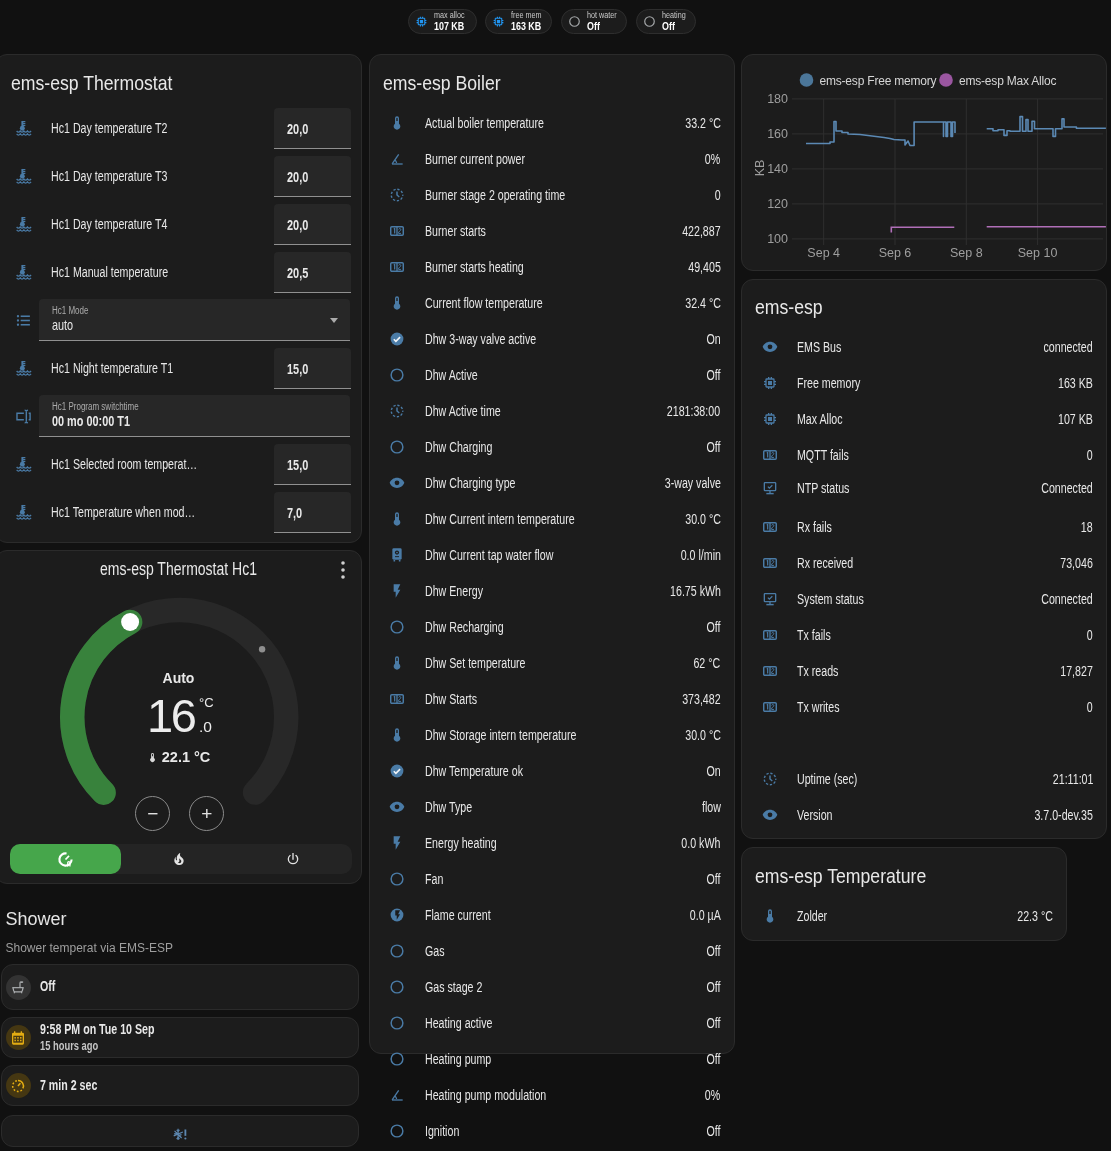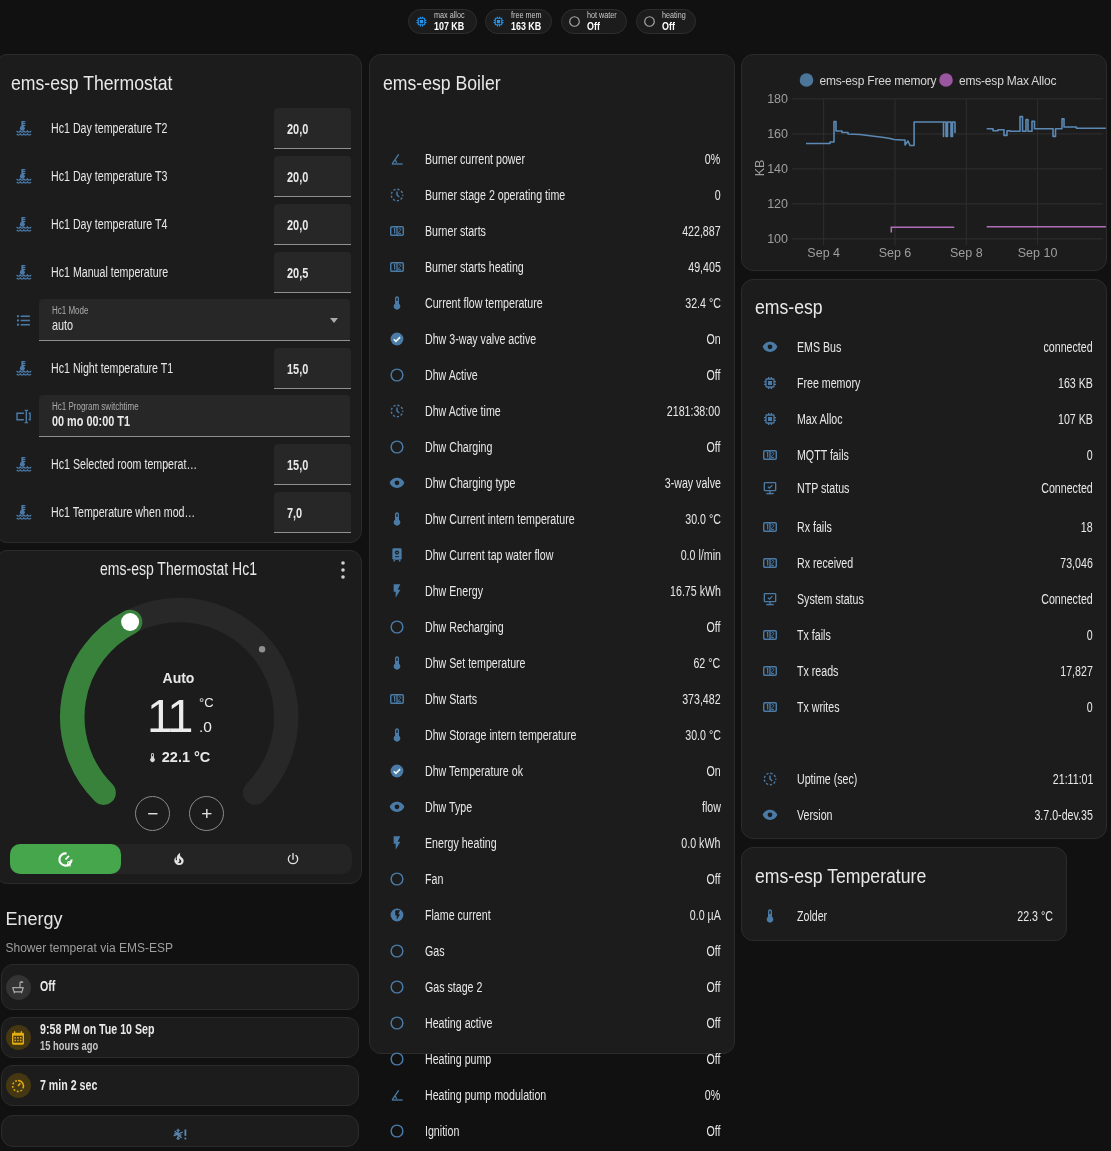--- a/index.html
+++ b/index.html
@@ -346,21 +346,21 @@
         <circle cx="2" cy="9" r="1.8" fill="#d0d0d0"></circle>
         <circle cx="2" cy="16" r="1.8" fill="#d0d0d0"></circle>
       </svg></div>
 <svg width="367" height="334" style="position:absolute;top:0;left:0">
       <path d="M107.6 241.7A107 107 0 1 1 259.1 241.5" fill="none" stroke="#282828" stroke-width="24.5" stroke-linecap="round"></path>
       <path d="M107.6 241.7A107 107 0 0 1 134.1 71.0" fill="none" stroke="#38823c" stroke-width="24.5" stroke-linecap="round"></path>
       <circle cx="134.1" cy="71.0" r="9" fill="#ffffff"></circle>
       <circle cx="266.1" cy="98.2" r="3.2" fill="#8f8f8f"></circle>
     </svg>
 <div style="position:absolute;top:119px;left:0;right:0;text-align:center;font-size:14px;font-weight:bold;color:#e8e8e8">Auto</div>
-<div style="position:absolute;top:137px;left:151px;font-size:47px;color:#ececec;letter-spacing:-2.5px">11</div>
+<div style="position:absolute;top:137px;left:151px;font-size:47px;color:#ececec;letter-spacing:-2.5px">16</div>
 <div style="position:absolute;top:144px;left:203px;font-size:13px;color:#ececec">°C</div>
 <div style="position:absolute;top:167px;left:203px;font-size:15.5px;color:#ececec">.0</div>
 <div style="position:absolute;top:198px;left:0;right:0;text-align:center;font-size:14.5px;font-weight:bold;color:#e8e8e8"><svg width="11" height="13" viewBox="0 0 24 24" style="vertical-align:-2px">
         <path fill="#d8d8d8" d="M15 13V5a3 3 0 0 0-6 0v8a5 5 0 1 0 6 0m-4-8a1 1 0 0 1 2 0v4h-2Z"></path>
       </svg> 22.1 °C</div>
 <div style="position:absolute;left:139.3px;top:244.5px;width:35px;height:35px;border:1px solid #8a8a8a;border-radius:50%;color:#e0e0e0;font-size:19px;text-align:center;line-height:33px">−</div>
 <div style="position:absolute;left:193.2px;top:244.5px;width:35px;height:35px;border:1px solid #8a8a8a;border-radius:50%;color:#e0e0e0;font-size:19px;text-align:center;line-height:33px">+</div>
 <div style="position:absolute;left:14px;top:293px;width:342px;height:30px;background:#242424;border-radius:10px"></div>
 <div style="position:absolute;left:14px;top:293px;width:111px;height:30px;background:#46a64b;border-radius:10px;display:flex;align-items:center;justify-content:center">
       <svg class="i" style="width:17px;height:17px;" viewBox="0 0 24 24">
@@ -371,21 +371,21 @@
         <path d="M15.1 22V16.6a1.6 1.6 0 0 1 3.2 0V22M15.1 19.5h3.2" stroke="#ffffff" stroke-width="1.7" fill="none"></path>
       </svg>
     </div>
 <div style="position:absolute;left:174.5px;top:300px"><svg class="i" style="width:16px;height:16px;" viewBox="0 0 24 24">
         <path fill="#e3e3e3" d="M17.66 11.2c-.23-.3-.51-.56-.77-.82-.67-.6-1.43-1.03-2.07-1.66C13.33 7.26 13 4.85 13.95 3c-.95.23-1.78.75-2.49 1.32-2.59 2.08-3.61 5.75-2.39 8.9.04.1.08.2.08.33 0 .22-.15.42-.35.5-.23.1-.47.04-.66-.12a.58.58 0 0 1-.14-.17c-1.13-1.43-1.31-3.48-.55-5.12C5.78 10 4.87 12.3 5 14.47c.06.5.12 1 .29 1.5.14.6.41 1.2.71 1.73 1.08 1.73 2.95 2.97 4.96 3.22 2.14.27 4.43-.12 6.07-1.6 1.83-1.66 2.47-4.32 1.53-6.6l-.13-.26c-.21-.46-.77-1.26-.77-1.26m-3.16 6.3c-.28.24-.74.5-1.1.6-1.12.4-2.24-.16-2.9-.82 1.19-.28 1.9-1.16 2.11-2.05.17-.8-.15-1.46-.28-2.23-.12-.74-.1-1.37.17-2.06.19.38.39.76.63 1.06.77 1 1.98 1.44 2.24 2.8.04.14.06.28.06.43.03.82-.33 1.72-.93 2.27Z"></path>
       </svg></div>
 <div style="position:absolute;left:288.5px;top:300px"><svg class="i" style="width:16px;height:16px;" viewBox="0 0 24 24">
         <path fill="#e3e3e3" d="M16.56 5.44l-1.45 1.45A5.97 5.97 0 0 1 18 12a6 6 0 0 1-12 0c0-2.17 1.16-4.06 2.88-5.12L7.44 5.44A7.96 7.96 0 0 0 4 12a8 8 0 0 0 16 0c0-2.72-1.36-5.12-3.44-6.56M13 3h-2v10h2Z"></path>
       </svg></div>
 </div>
-<div style="position:absolute;left:5.5px;top:908.5px;font-size:18px;color:#e4e4e4">Energy</div>
+<div style="position:absolute;left:5.5px;top:908.5px;font-size:18px;color:#e4e4e4">Shower</div>
 <div style="position:absolute;left:5.5px;top:941px;font-size:12px;color:#9e9e9e">Shower temperat via EMS-ESP</div>
 <div class="tile" style="top:964px;height:46px">
     <div class="tic" style="background:#333333">
       <svg class="i" style="width:16px;height:16px;" viewBox="0 0 24 24">
         <g stroke="#aaadaf" stroke-width="1.8" fill="none">
           <path d="M3.5 13h17"></path>
           <path d="M4.5 13l.8 4.2a2.6 2.6 0 0 0 2.6 2.1h8.2a2.6 2.6 0 0 0 2.6-2.1l.8-4.2"></path>
           <path d="M7 19.5 6 21.3M17 19.5l1 1.8"></path>
           <path d="M15 13V6.2a1.7 1.7 0 0 1 3.4-.3"></path>
           <path d="M16.7 5.2l3-1"></path>
@@ -435,20 +435,27 @@
         <g stroke="#5d87b0" stroke-width="1.7" fill="none">
           <path d="M10 2.5v16M5 5.5l10 10M3.8 12.6l13-5.5"></path>
           <path d="M8 4l2 2 2-2M8 17l2-2 2 2M4.5 9.3l2.7.8.8-2.7M12.9 14.2l-.8-2.7 2.7-.8"></path>
         </g>
         <path d="M20.3 3.5v9" stroke="#5d87b0" stroke-width="2.6"></path>
         <circle cx="20.3" cy="16.3" r="1.5" fill="#5d87b0"></circle>
       </svg></div>
   </div>
 <div class="card" style="left:368.5px;top:53.5px;width:366px;height:1000px">
 <div class="title" style="top:16.5px">ems-esp Boiler</div>
+<div class="r" style="top:50.0px">
+      <svg class="i" style="width:16px;height:16px;" viewBox="0 0 24 24">
+        <path fill="#4a7ba6" d="M15 13V5a3 3 0 0 0-6 0v8a5 5 0 1 0 6 0m-4-8a1 1 0 0 1 2 0v4h-2Z"></path>
+      </svg>
+      <span class="n">Actual boiler temperature</span>
+      <span class="v">33.2 °C</span>
+    </div>
 <div class="r" style="top:86.0px">
       <svg class="i" style="width:16px;height:16px;" viewBox="0 0 24 24">
         <g stroke="#4a7ba6" stroke-width="2" fill="none">
           <path d="M4.5 19.5H20.5"></path>
           <path d="M4.7 19.3 14.5 5"></path>
           <path d="M8.8 13.4a7 7 0 0 1 2.6 4.6" stroke-width="1.8"></path>
         </g>
       </svg>
       <span class="n">Burner current power</span>
       <span class="v">0%</span>

